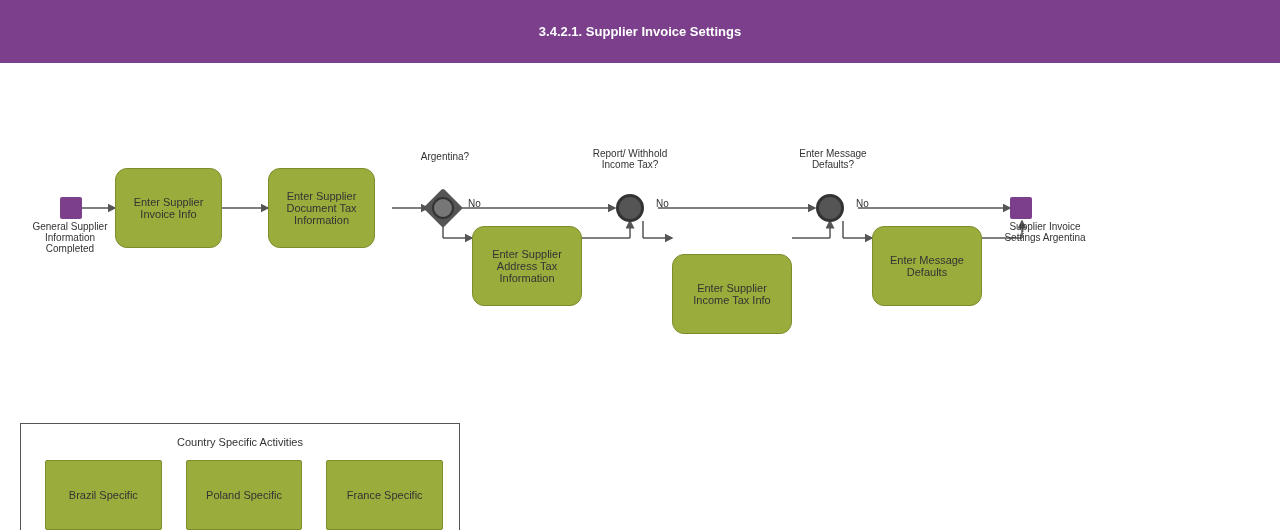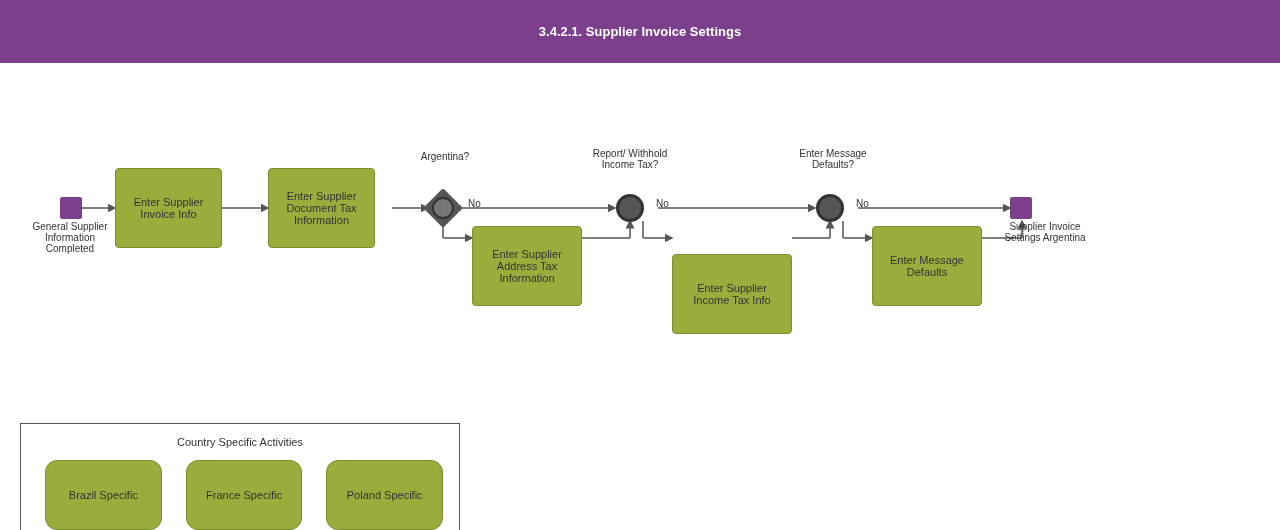--- a/index.html
+++ b/index.html
@@ -20,21 +20,21 @@
       width: 100%;
       height: calc(530px - 36px);
       position: relative;
     }
 
     
     .flow-box {
       position: absolute;
       background: #9aad3c;
       border: 1px solid #7a8e2e;
-      border-radius: 4px;
+      border-radius: 12px;
       color: #333;
       font-size: 11px;
       text-align: center;
       display: flex;
       align-items: center;
       justify-content: center;
       padding: 6px;
     }
 
     
@@ -83,21 +83,21 @@
     }
 
     .legend-items {
       display: flex;
       gap: 16px;
     }
 
     .legend-item {
       background: #9aad3c;
       border: 1px solid #7a8e2e;
-      border-radius: 12px;
+      border-radius: 2px;
       width: 120px;
       height: 70px;
       display: flex;
       align-items: center;
       justify-content: center;
       font-size: 11px;
       text-align: center;
       color: #333;
       margin-left: 8px;
     }
@@ -195,21 +195,21 @@
 
   <div class="flow-label" style="left: 1000px; top: 158px; width: 90px;">Supplier Invoice Settings Argentina</div>
 
   <div class="legend-box">
     <div class="legend-title">Country Specific Activities</div>
     <div class="legend-items">
       <div class="legend-item">
         <span>Brazil Specific</span>
       </div>
       <div class="legend-item">
+        <span>Poland Specific</span>
+      </div>
+      <div class="legend-item">
         <span>France Specific</span>
       </div>
-      <div class="legend-item">
-        <span>Poland Specific</span>
-      </div>
     </div>
   </div>
 
 </div>
 
 </body></html>

